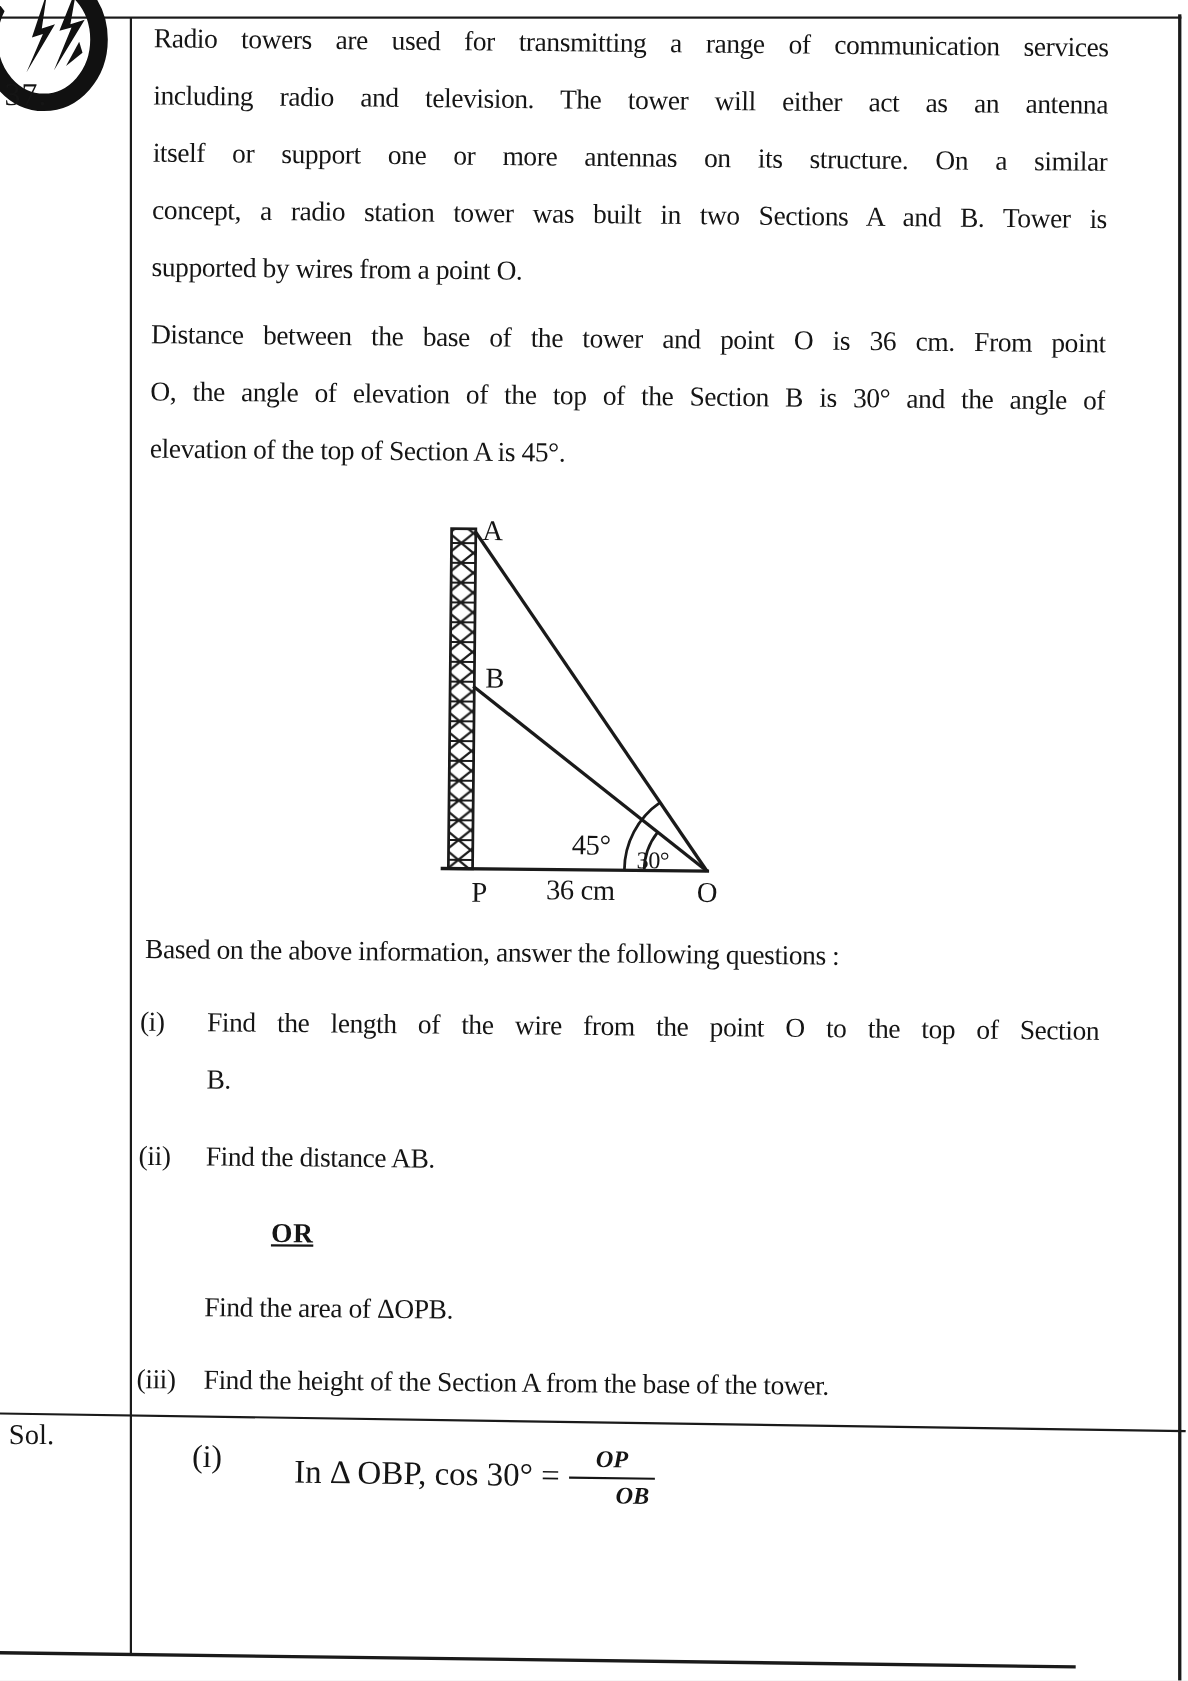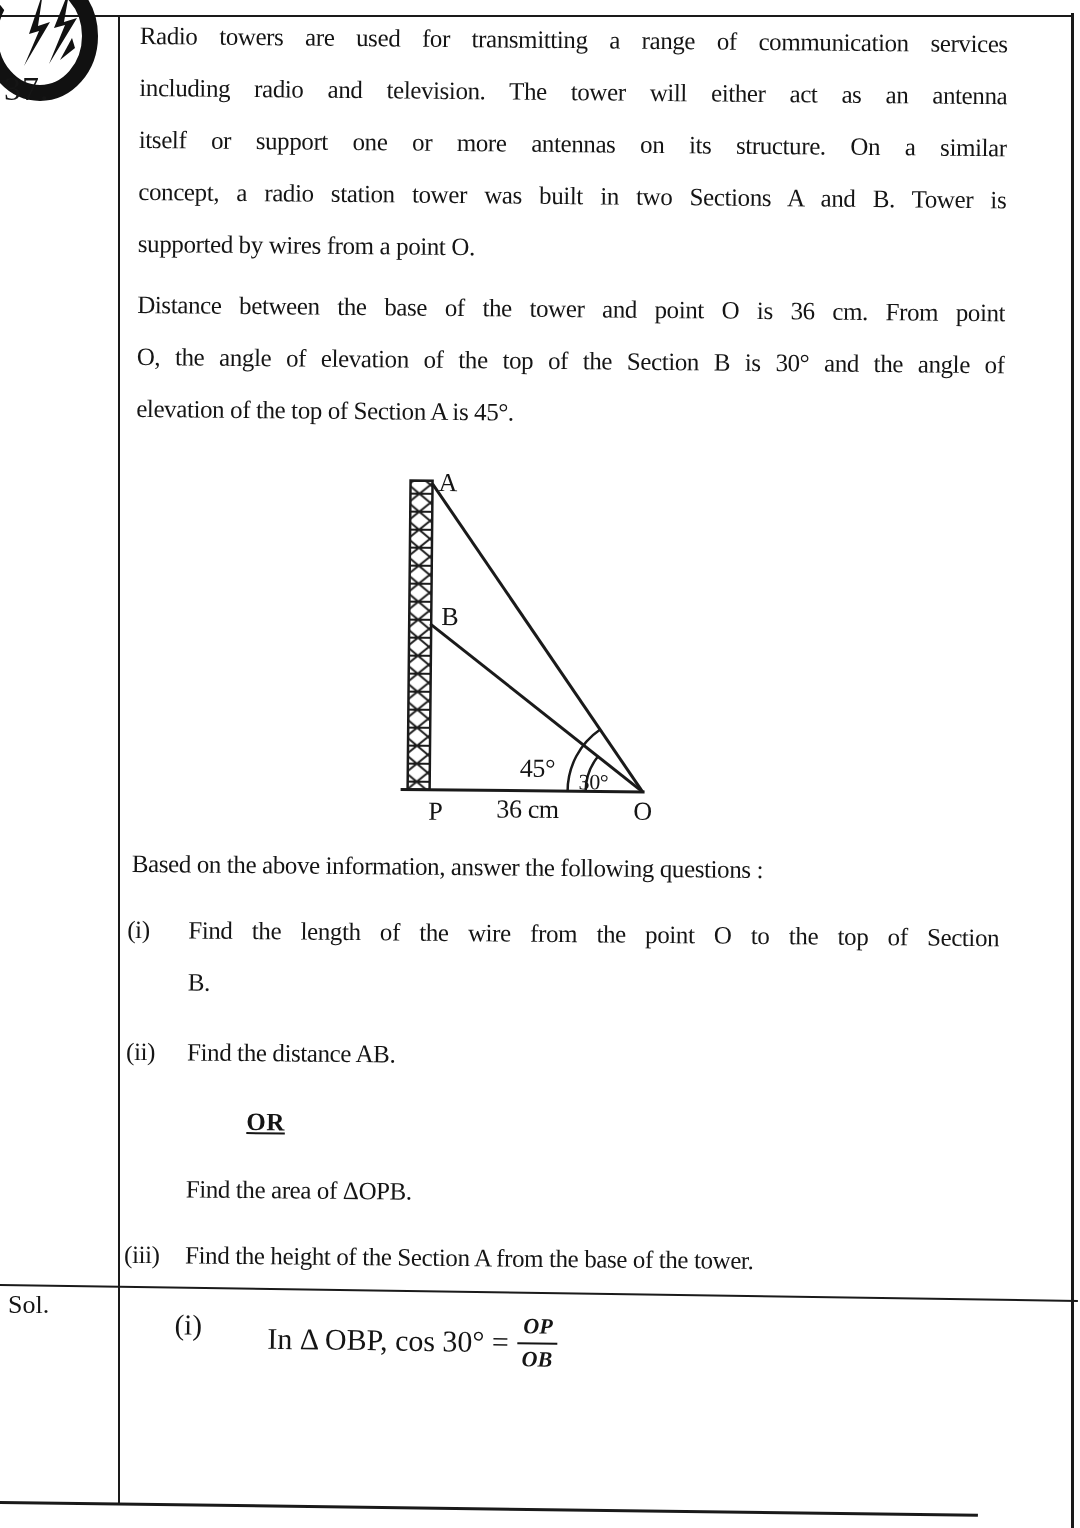--- a/index.html
+++ b/index.html
@@ -14,21 +14,21 @@
   
   .rule{position:absolute;background:#1a1a1a;}
   .rule-top{left:0;top:15px;width:1074px;height:2px;}
   .rule-right{left:1071px;top:13px;width:3px;height:1515px;}
   .rule-col{left:118px;top:16px;width:2px;height:1488px;}
   .rule-row{left:0;top:1284px;width:1078px;height:2px;transform:rotate(0.85deg);transform-origin:left center;}
   .rule-bottom{left:0;top:1501px;width:978px;height:3px;transform:rotate(0.75deg);transform-origin:left center;}
 
   .qnum-cell{
     position:absolute;left:4px;top:70px;
-    font-size:34px;z-index:5;letter-spacing:1px;text-align:right;
+    font-size:29px;z-index:5;letter-spacing:1px;text-align:right;
   }
   .sol-cell{
     position:absolute;left:8px;top:1290px;
     font-size:26px;z-index:2;
   }
   .logo{position:absolute;left:-12px;top:-14px;z-index:4;}
 
   .content{
     position:absolute;left:140px;top:18px;width:868px;
     transform:rotate(0.55deg);transform-origin:0 0;
@@ -46,26 +46,26 @@
 
   .diagram{position:absolute;left:240px;top:437px;}
 
   .sol-row{
     position:absolute;left:0;top:1292px;width:1080px;height:120px;
     transform:rotate(0.8deg);transform-origin:0 0;z-index:1;
   }
   .sol-item-num{position:absolute;left:175px;top:14px;font-size:29px;}
   .sol-formula{position:absolute;left:268px;top:0;height:86px;display:flex;align-items:center;font-size:30px;}
   .frac{
-    display:inline-block;text-align:right;
+    display:inline-block;text-align:center;
     font-style:italic;font-weight:bold;font-size:22px;
     line-height:1.2;margin-left:8px;vertical-align:middle;
   }
   .frac-num{display:block;padding:1px 5px 2px;border-bottom:2px solid #151515;}
-  .frac-den{display:block;padding:2px 5px 0;}
+  .frac-den{display:block;padding:2px 5px 0;margin-left:38px;}
 </style>
 </head>
 <body>
 
 <div class="page">
 
   <div class="rule rule-top"></div>
   <div class="rule rule-right"></div>
   <div class="rule rule-col"></div>
   <div class="rule rule-row"></div>

